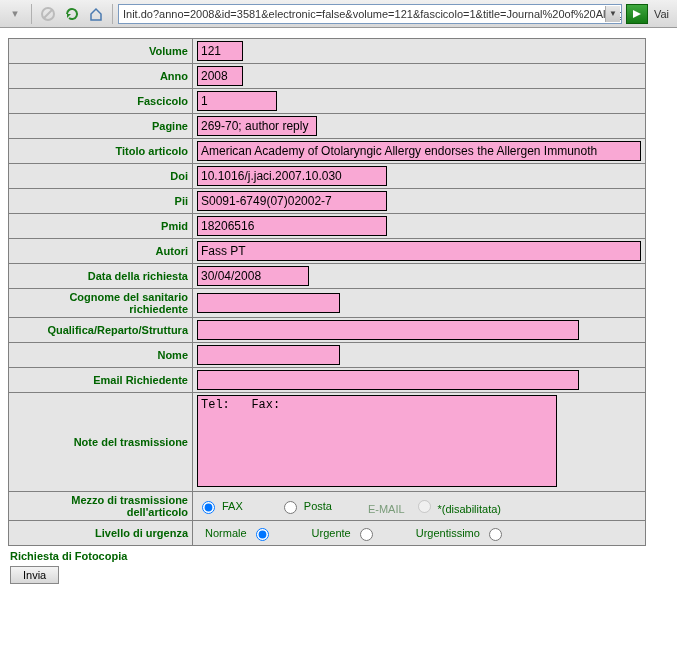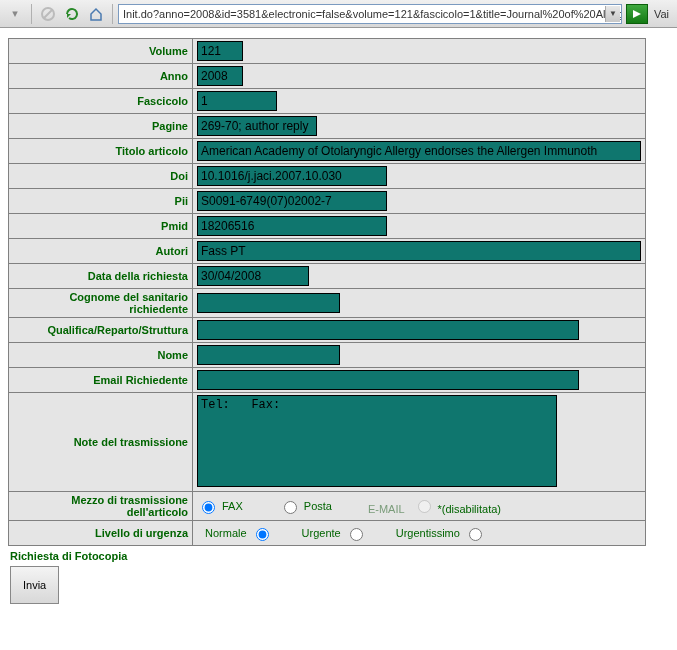--- a/index.html
+++ b/index.html
@@ -102,21 +102,21 @@
     font-weight: bold;
     font-size: 11px;
   }
   table.form td.val {
     text-align: left;
   }
   input.txt, textarea.txt {
     font-family: Tahoma, Arial, sans-serif;
     font-size: 12px;
     border: 1px solid #000;
-    background: #0f766e;
+    background: #f9a8d4;
     padding: 2px 3px;
     height: 20px;
   }
   textarea.txt {
     height: 92px;
     width: 360px;
     font-family: "Courier New", monospace;
     font-size: 12px;
     overflow-y: scroll;
     resize: none;
@@ -142,20 +142,21 @@
     display: flex;
     align-items: center;
     gap: 4px;
   }
   .disabled-opt { color: #7a9c7a; }
   .star { color: #006400; }
 
   .level-row {
     display: flex;
     align-items: center;
+    gap: 10px;
     color: #006400;
     font-size: 11px;
     padding: 2px 8px;
   }
   .level-row .pair {
     display: flex;
     align-items: center;
     gap: 4px;
     margin-right: 30px;
   }
@@ -164,21 +165,21 @@
     margin-top: 2px;
     padding: 2px 4px;
   }
   .footer .title {
     color: #006400;
     font-weight: bold;
     font-size: 11px;
   }
   button.submit {
     margin-top: 4px;
-    padding: 12px 12px;
+    padding: 2px 12px;
     font-size: 11px;
     border: 1px solid #888;
     background: linear-gradient(to bottom, #f4f4f4, #d8d8d8);
     cursor: pointer;
     text-align: right;
   }
 </style>
 </head>
 <body>
 

